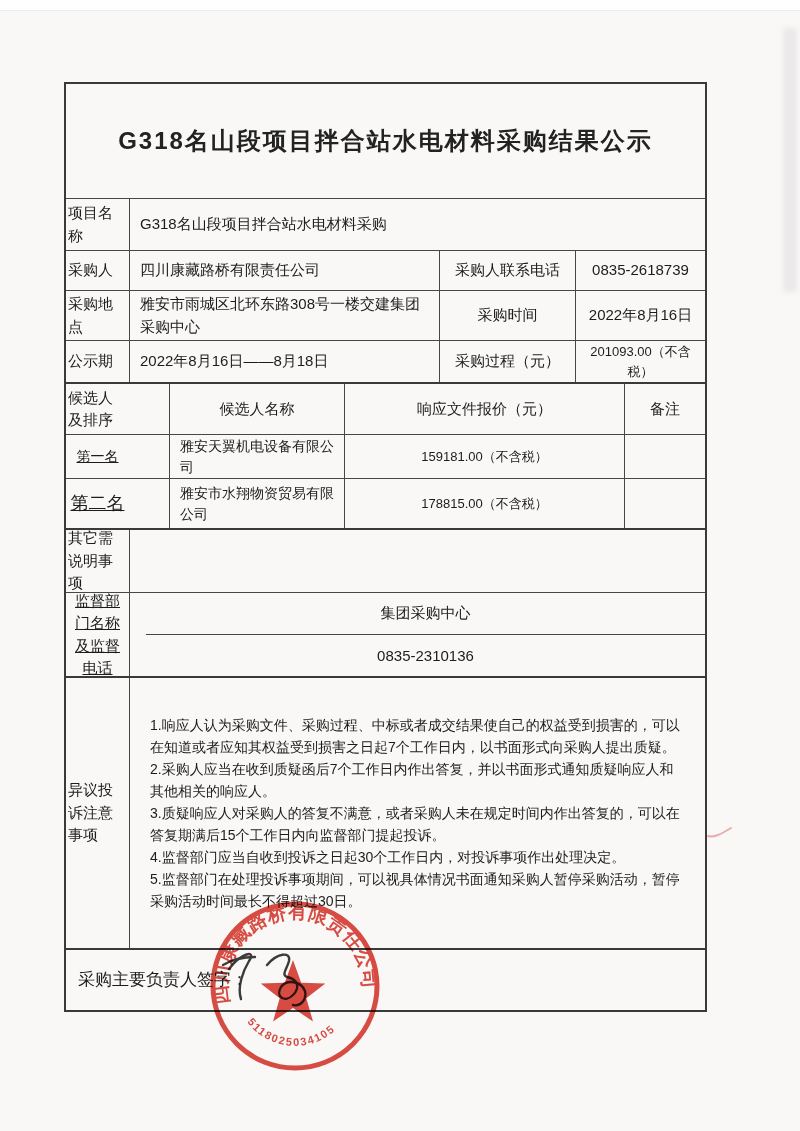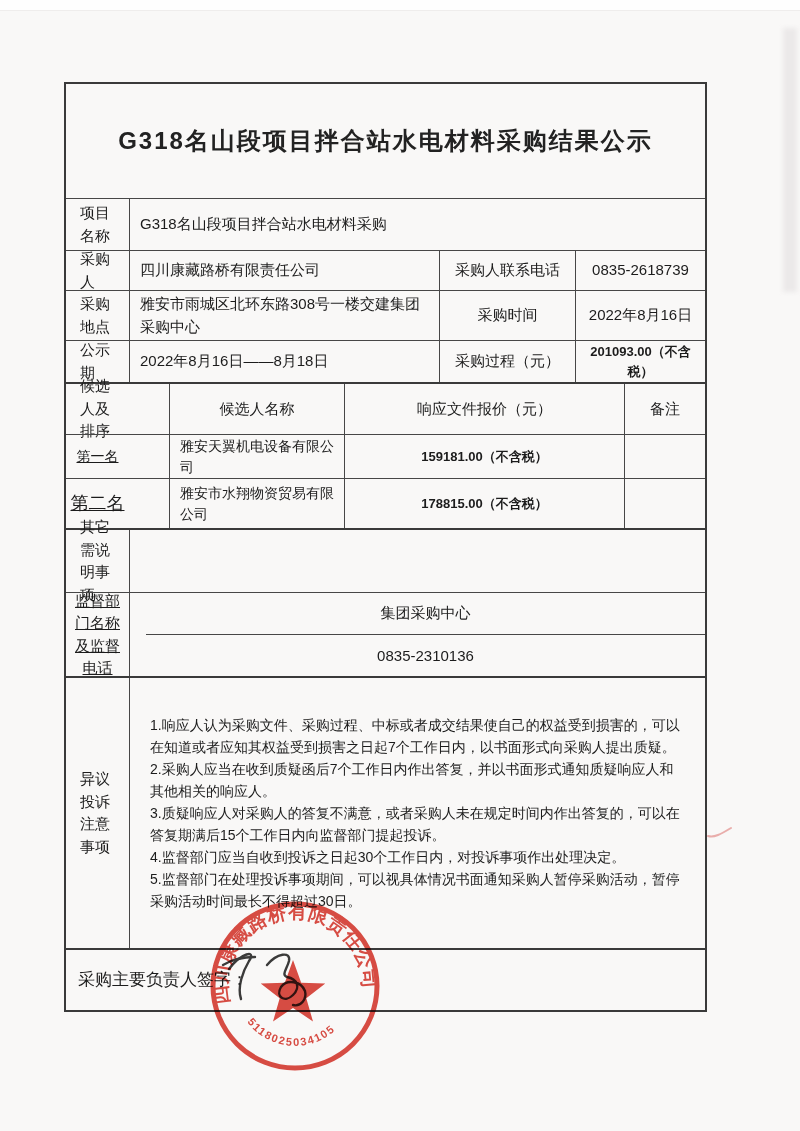--- a/index.html
+++ b/index.html
@@ -27,35 +27,35 @@
   .trow { display:flex; border-top:1.4px solid #474747; }
   .trow:first-child { border-top:none; }
   .trow.sect { border-top-width:2px; border-top-color:#3a3a3a; }
 
   .cell {
     border-left:1.4px solid #474747;
     display:flex; align-items:center;
     padding:3px 10px; font-size:15px; line-height:1.5;
   }
   .cell:first-child { border-left:none; }
-  .label { width:63px; padding:3px 14px; flex:none; }
+  .label { width:63px; padding:3px 2px; flex:none; }
   .label.ctr { justify-content:center; text-align:center; padding:3px 2px;text-decoration:underline; }
   .c-left { justify-content:flex-start; text-align:left; }
   .c-ctr { justify-content:center; text-align:center; }
   .grow { flex:1; }
 
   .title-row { height:114px; }
   .title-cell { flex:1; display:flex; align-items:center; justify-content:center; }
   .doc-title { font-size:24px; font-weight:700; letter-spacing:2px; color:#222; }
 
   .w-val { width:310px; flex:none; }
   .w-lab2 { width:136px; flex:none; }
   .w-name { width:175px; flex:none;margin-left:40px; }
   .w-price { width:280px; flex:none; }
-  .small { font-size:13px;font-weight:bold; }
+  .small { font-size:13px; }
 
   .sup-right { flex:1; display:flex; flex-direction:column; border-left:1.4px solid #474747;padding-left:16px; }
   .sup-sub { flex:1; display:flex; align-items:center; justify-content:center; font-size:15px; }
   .sup-sub.top { border-bottom:1.4px solid #474747; }
 
   .objection-text { display:block; font-size:14px; line-height:1.58; padding:6px 12px 6px 10px; }
   .objection-text div { margin:0; }
 
   .sig-row { height:62px; }
   .sig-cell { flex:1; display:flex; align-items:center; padding-left:12px; font-size:17px; }

